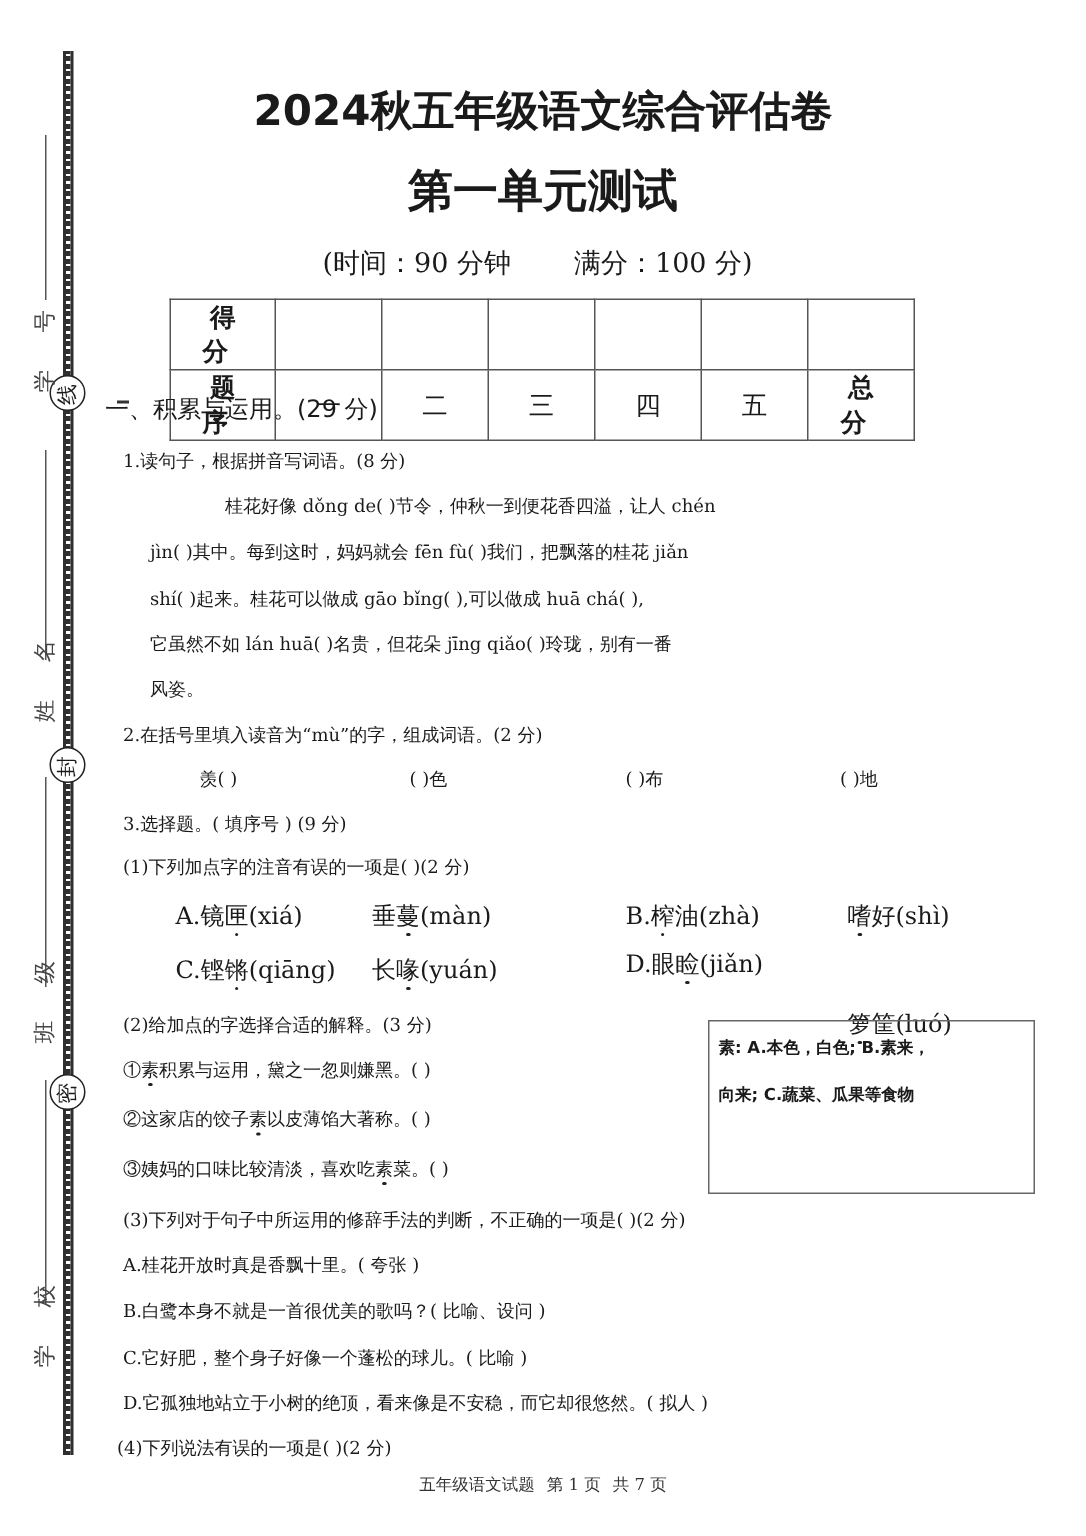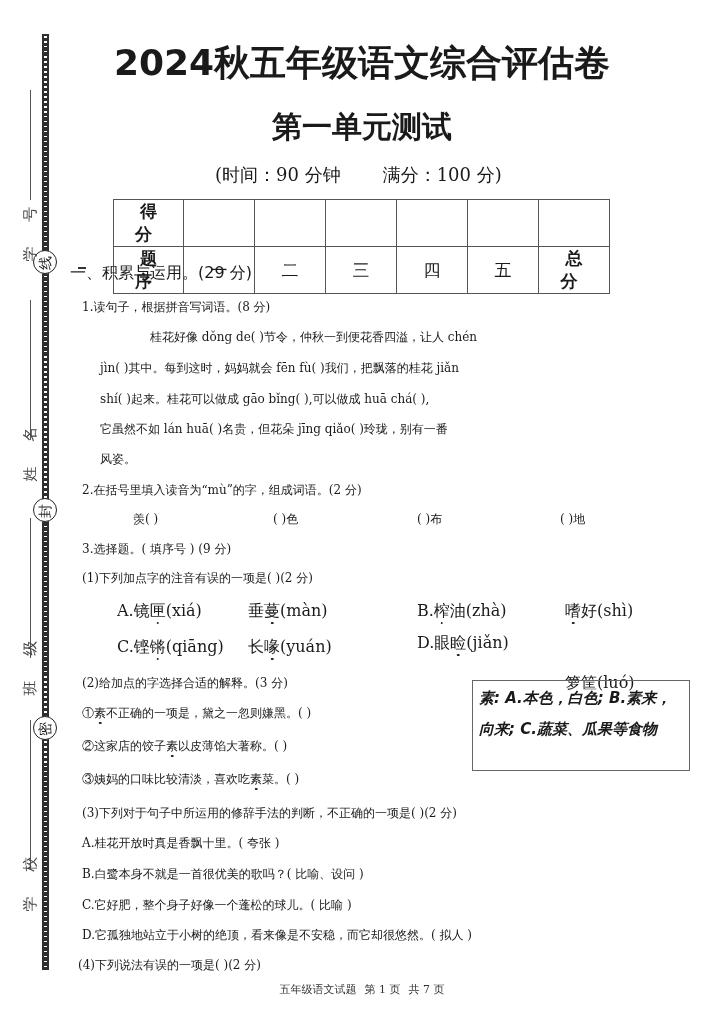--- a/index.html
+++ b/index.html
@@ -13,39 +13,39 @@
   .seal { position:absolute; left:33px; width:24px; height:24px; border:1.5px solid #222; border-radius:50%;
     background:#fff; font-size:14px; line-height:24px; text-align:center; box-sizing:border-box; }
   .seal span { display:inline-block; transform:rotate(-90deg); }
   .side-label { position:absolute; left:10px; font-size:15px; color:#444; transform:rotate(-90deg);
     transform-origin:center; letter-spacing:10px; white-space:nowrap; width:40px; text-align:center; }
   .side-line { position:absolute; left:30px; width:1px; background:#555; }
   .tick { position:absolute; left:78px; top:267px; width:8px; height:1.5px; background:#333; }
 
   
   .title { position:absolute; left:0; width:724px; text-align:center; font-family:"DejaVu Sans","Liberation Sans",sans-serif; font-weight:bold; }
-  .t1 { top:39px; left:92px; width:540px; font-size:36px; }
+  .t1 { top:55px; left:92px; width:540px; font-size:28px; }
   .t2 { top:107px; left:92px; width:540px; font-size:30px; }
   .sub { position:absolute; top:163px; left:215px; font-size:18px; }
   .sub .gap { display:inline-block; width:42px; }
 
   table.score { position:absolute; left:113px; top:199px; border-collapse:collapse; font-family:"DejaVu Sans","Liberation Sans",sans-serif; }
   table.score td { border:1px solid #555; height:26px; text-align:center; font-size:17px; font-weight:bold; padding:0; }
   table.score td.h { width:69px; letter-spacing:10px; text-indent:10px; }
   table.score td.c { width:70px; font-weight:normal; }
 
   .line { position:absolute; white-space:nowrap; font-size:12px; }
   .sans { font-family:"DejaVu Sans","Liberation Sans",sans-serif; }
   .bold { font-weight:normal; }
   .dot { position:relative; }
   .dot::after { content:""; position:absolute; left:50%; bottom:-4px; width:2.5px; height:2.5px; background:#222; border-radius:50%; transform:translateX(-50%); }
   .opt { position:absolute; font-size:16px; white-space:nowrap; }
 
-  .defbox { position:absolute; left:472px; top:680px; width:218px; height:91px; border:1.5px solid #666;
-    font-family:"DejaVu Sans","Liberation Sans",sans-serif; font-size:15px; box-sizing:border-box; padding:2px 6px; line-height:31px; font-weight:bold;font-style:italic; }
+  .defbox { position:absolute; left:472px; top:680px; width:218px; height:116px; border:1.5px solid #666;
+    font-family:"DejaVu Sans","Liberation Sans",sans-serif; font-size:11px; box-sizing:border-box; padding:2px 6px; line-height:31px; font-weight:bold; }
   .footer { position:absolute; top:982px; left:0; width:724px; text-align:center; font-size:11px; color:#333; }
   .footer span { margin:0 4px;text-align:center; }
 </style>
 </head>
 <body>
 
 <div class="binding-line"></div>
 <div class="seal" style="top:250px"><span>线</span></div>
 <div class="seal" style="top:498px"><span>封</span></div>
 <div class="seal" style="top:716px"><span>密</span></div>
@@ -110,21 +110,21 @@
 <div class="opt" style="top:601px;left:117px"><span>A.镜</span><span class="dot">匣</span><span>(xiá)</span></div>
 <div class="opt" style="top:601px;left:248px"><span>垂</span><span class="dot">蔓</span><span>(màn)</span></div>
 <div class="opt" style="top:601px;left:417px"><span>B.</span><span class="dot">榨</span><span>油(zhà)</span></div>
 <div class="opt" style="top:601px;left:565px"><span></span><span class="dot">嗜</span><span>好(shì)</span></div>
 <div class="opt" style="top:637px;left:117px"><span>C.铿</span><span class="dot">锵</span><span>(qiāng)</span></div>
 <div class="opt" style="top:637px;left:248px"><span>长</span><span class="dot">喙</span><span>(yuán)</span></div>
 <div class="opt" style="top:633px;left:417px"><span>D.眼</span><span class="dot">睑</span><span>(jiǎn)</span></div>
 <div class="opt" style="top:673px;left:565px"><span></span><span class="dot">箩</span><span>筐(luó)</span></div>
 
 <div class="line" style="top:675px;left:82px">(2)给加点的字选择合适的解释。(3 分)</div>
-<div class="line" style="top:705px;left:82px"><span>①</span><span class="dot">素</span><span>不正确的一项是，黛之一忽则嫌黑。(            )</span></div>
+<div class="line" style="top:705px;left:82px"><span>①</span><span class="dot">素</span><span>积累与运用，黛之一忽则嫌黑。(            )</span></div>
 <div class="line" style="top:738px;left:82px"><span>②这家店的饺子</span><span class="dot">素</span><span>以皮薄馅大著称。(          )</span></div>
 <div class="line" style="top:771px;left:82px"><span>③姨妈的口味比较清淡，喜欢吃</span><span class="dot">素</span><span>菜。(          )</span></div>
 
 <div class="defbox">
   <div>素: A.本色，白色; B.素来，</div>
   <div>向来; C.蔬菜、瓜果等食物</div>
 </div>
 
 <div class="line" style="top:805px;left:82px">(3)下列对于句子中所运用的修辞手法的判断，不正确的一项是(          )(2 分)</div>
 <div class="line" style="top:835px;left:82px">A.桂花开放时真是香飘十里。( 夸张 )</div>

